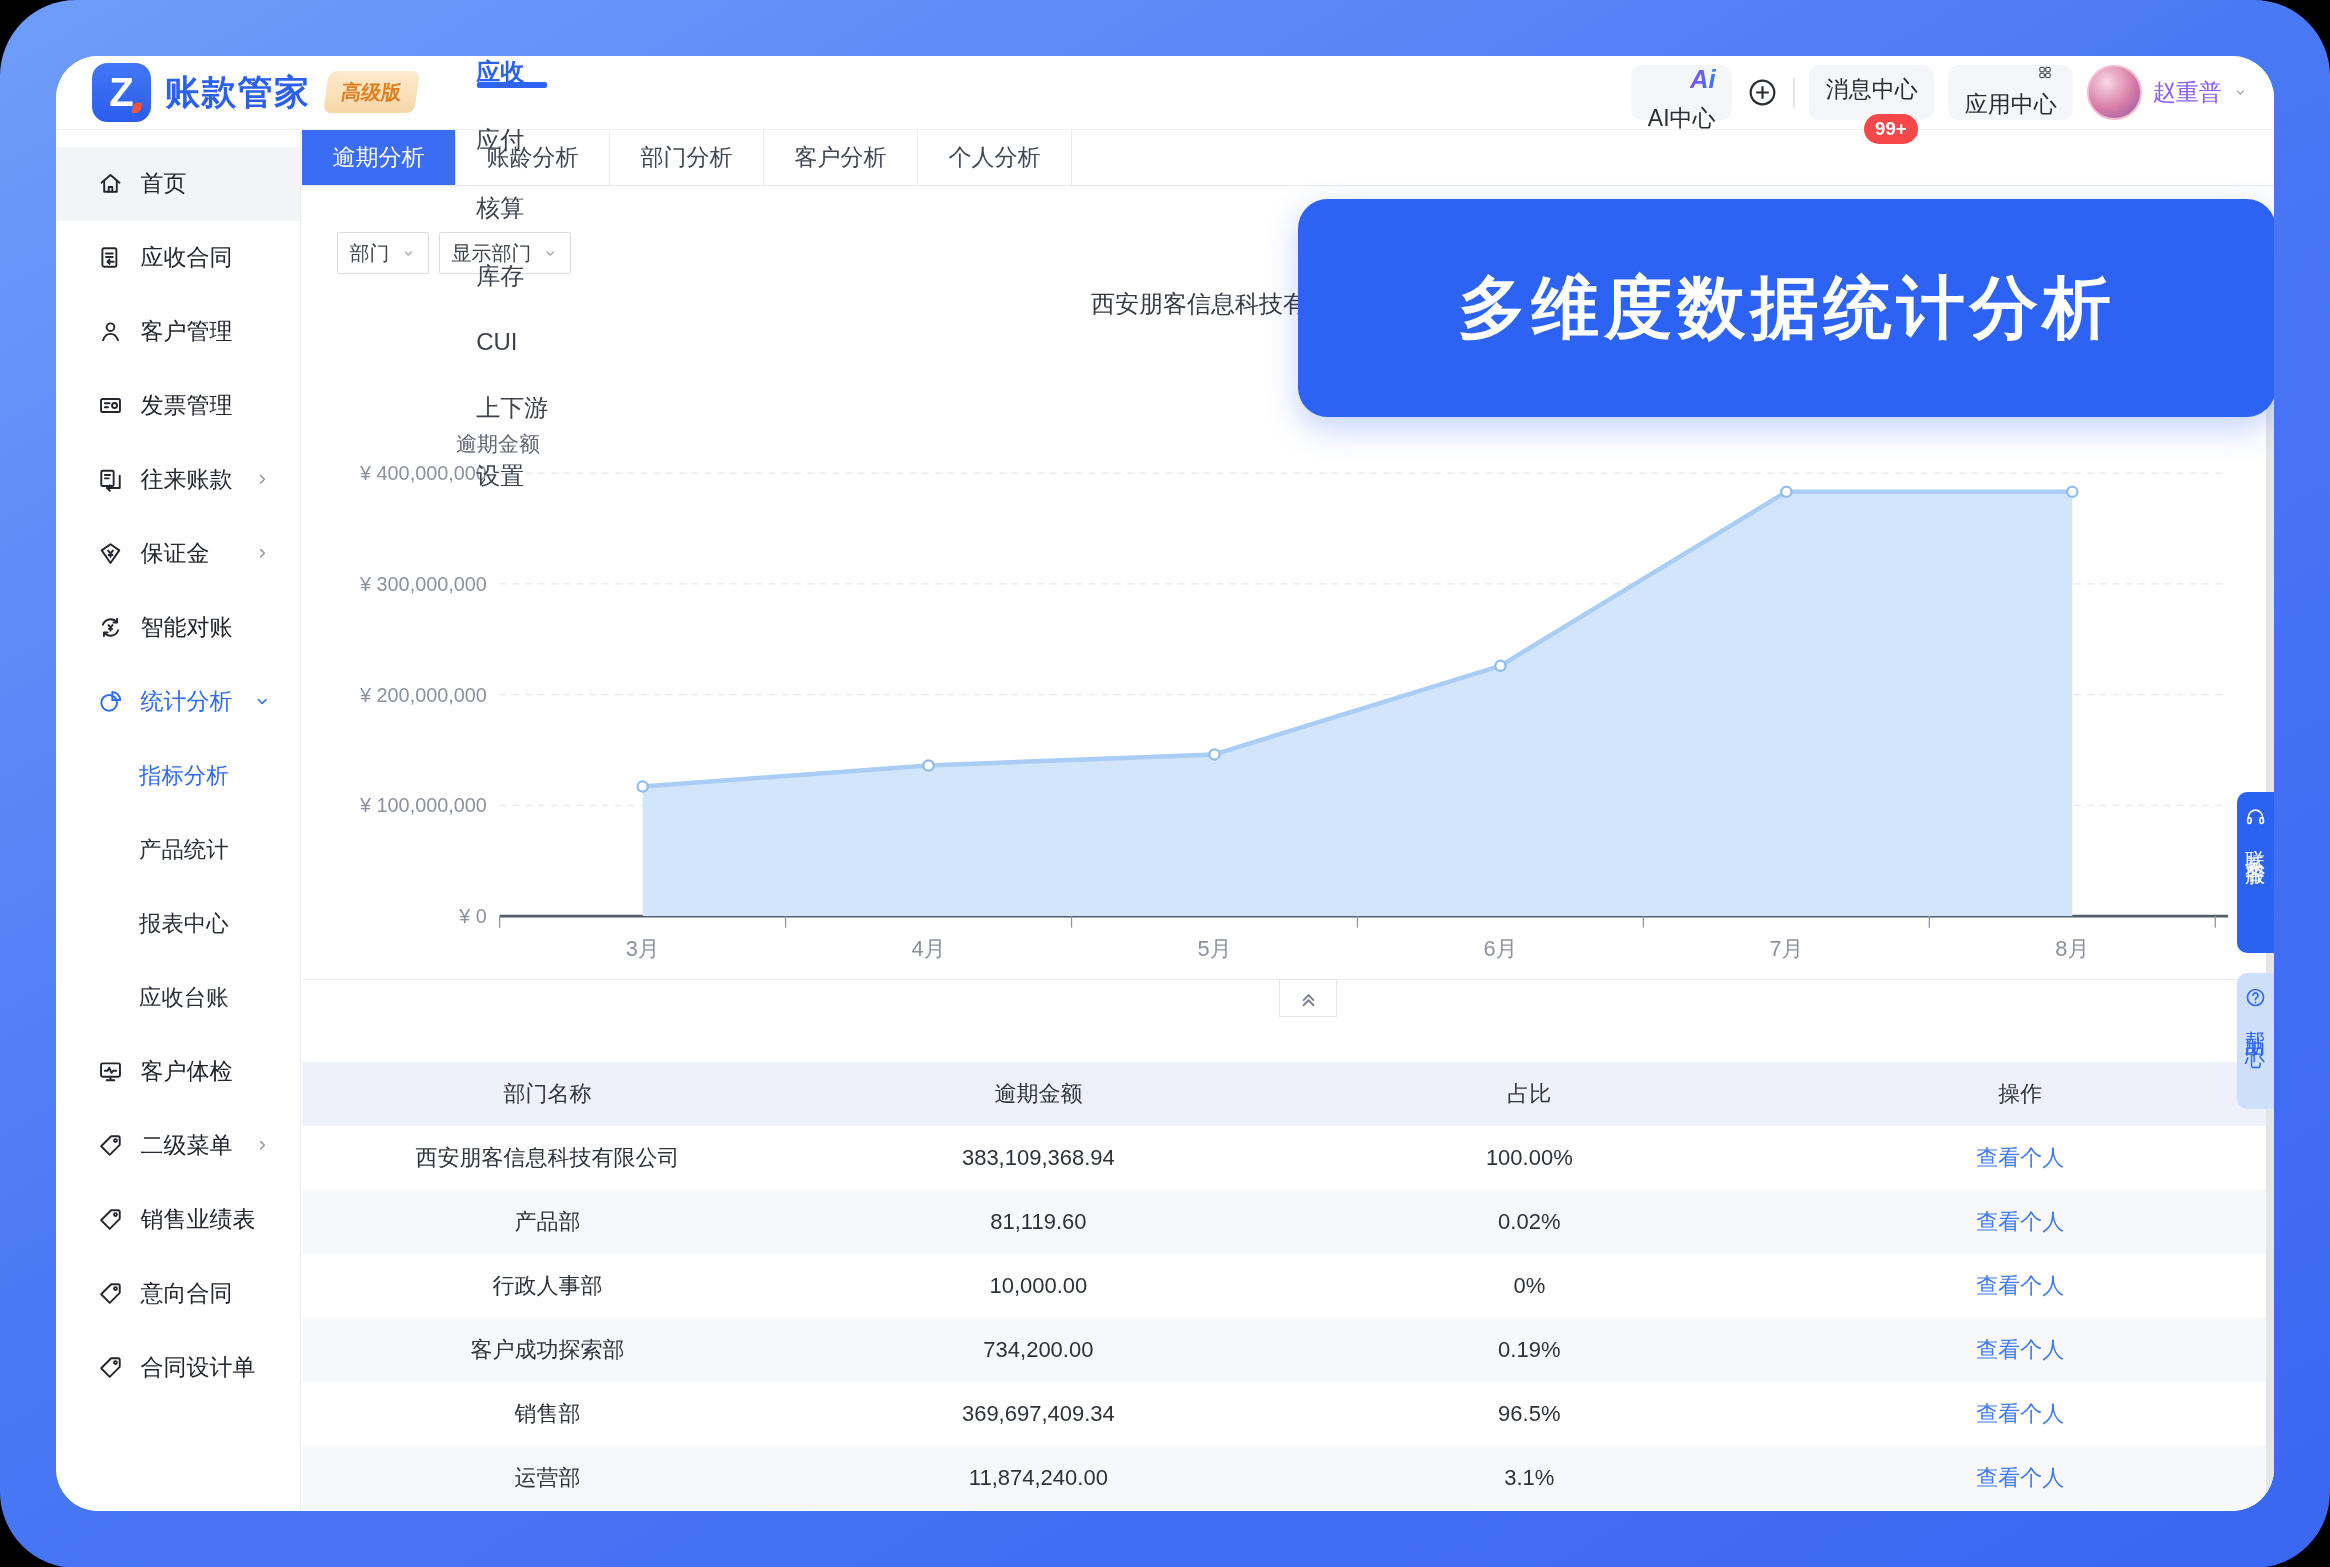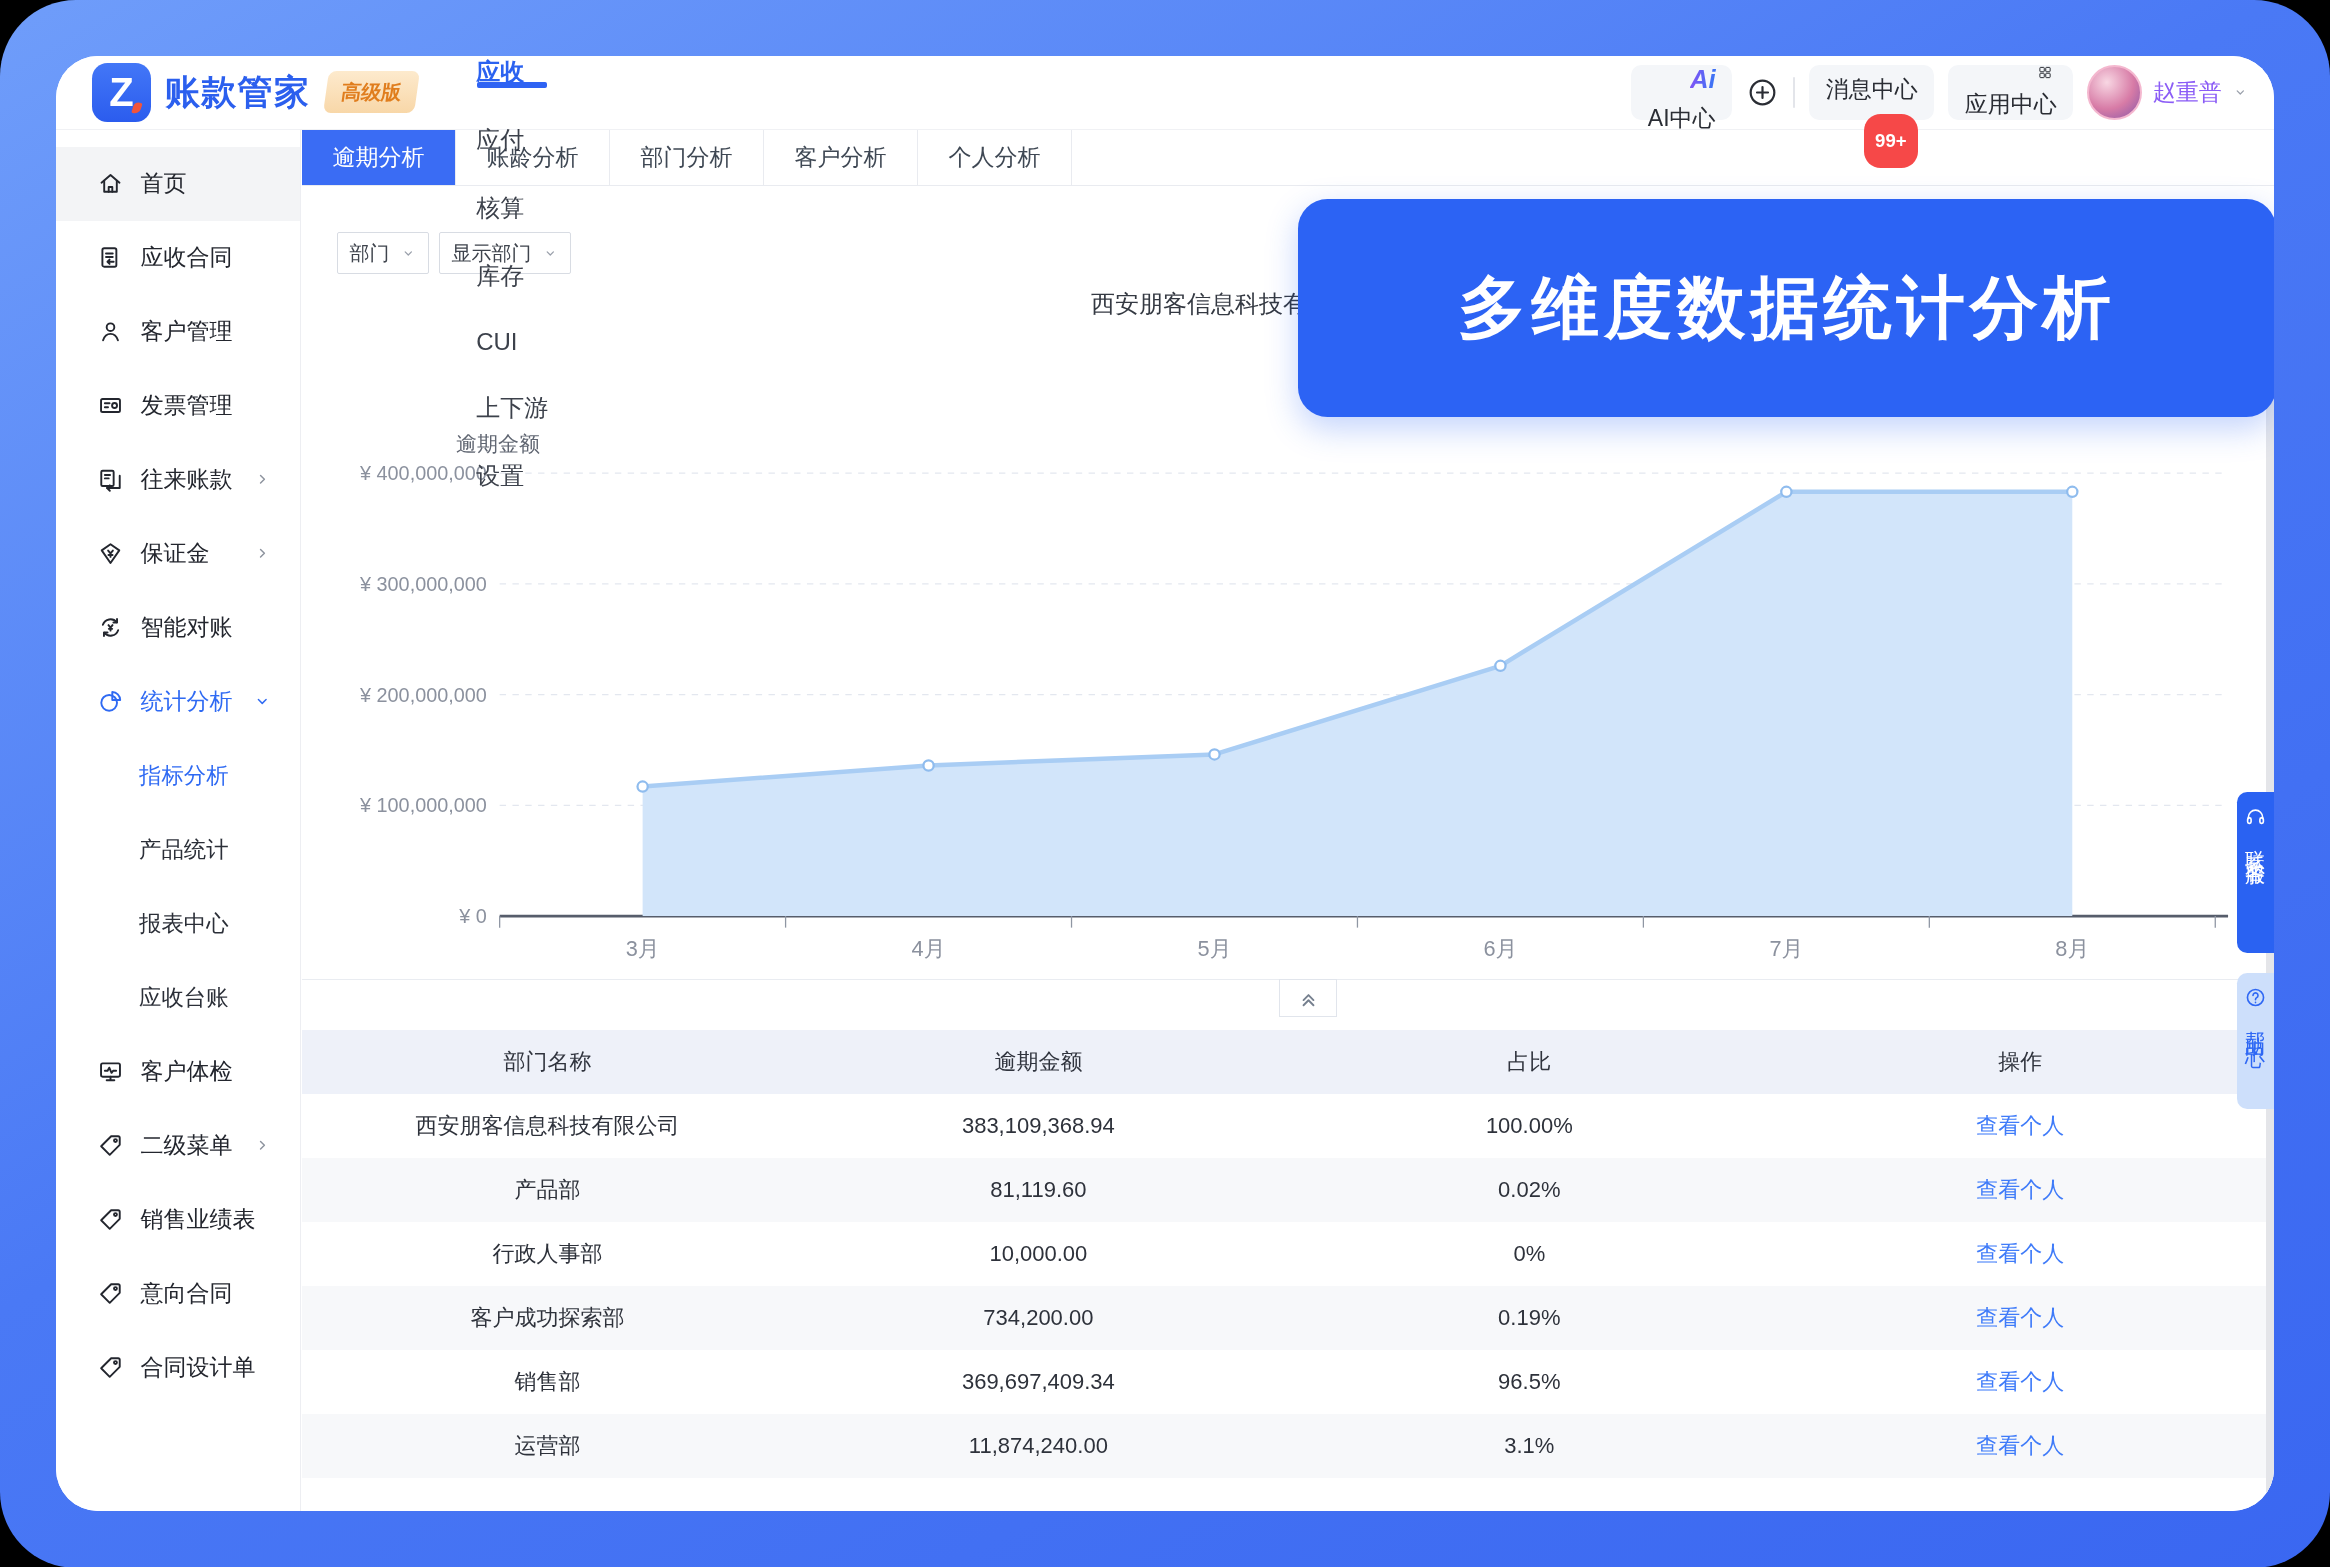--- a/index.html
+++ b/index.html
@@ -21,21 +21,21 @@
   .nav-item{position:relative;display:flex;align-items:center;font-size:24px;color:#3c414b;cursor:pointer;padding:0 3.8px;}
   .nav-item.active{color:#2b62f0;font-weight:700;}
   .nav-item.active::after{content:'';position:absolute;left:50%;transform:translateX(-50%);bottom:0;width:70px;height:5.8px;background:#2f63f3;border-radius:1.9px;}
   .hdr-right{margin-left:auto;display:flex;align-items:center;gap:14px;}
   .pill{display:flex;align-items:flex-end;gap:9px;background:#f4f6f9;border-radius:10.2px;height:55px;padding:0 16.6px;
         font-size:23px;color:#2a2d34;cursor:pointer;flex-direction:column;}
   .ai-glyph{font-weight:800;font-style:italic;font-size:25.6px;background:linear-gradient(100deg,#8a4ef5,#2f7bf5);
             -webkit-background-clip:text;background-clip:text;color:transparent;}
   .round-btn{display:flex;align-items:center;justify-content:center;cursor:pointer;color:#2a2d34;}
   .vdiv{width:1.9px;height:31px;background:#e3e5ea;border-radius:1.3px;}
-  .msg-badge{background:#f64848;color:#fff;font-size:18.6px;font-weight:600;height:33px;padding:16px 11px;border-radius:16.6px;
+  .msg-badge{background:#f64848;color:#fff;font-size:18.6px;font-weight:600;height:33px;padding:4px 11px;border-radius:16.6px;
              display:flex;align-items:center;}
   .user{display:flex;align-items:center;gap:10.2px;cursor:pointer;}
   .avatar{width:55px;height:55px;border-radius:50%;border:2.6px solid #f4b8cf;box-sizing:border-box;
           background:radial-gradient(circle at 35% 30%,#f8d7e3,#d77ba6 55%,#8f5aa8 95%);}
   .user-name{font-size:23px;color:#8b5cf6;font-family:Liberation Serif, serif;}
   .user .chev{color:#9aa0ab;}
 
   
   .sidebar{position:absolute;left:0;top:74px;bottom:0;width:245px;border-right:1.3px solid #edeef2;background:#fff;
            padding-top:16.6px;box-sizing:border-box;z-index:5;}
@@ -66,21 +66,21 @@
 
   .chart-title{position:absolute;left:789px;top:158px;font-size:24px;color:#343942;white-space:nowrap;}
   .axis-title{position:absolute;left:154px;top:300px;font-size:21px;color:#606672;}
   #chart{position:absolute;left:0;top:0;width:1972px;height:845px;}
 
   .divider{position:absolute;left:0;right:8.3px;top:849px;border-top:1.3px solid #e9ecf1;}
   .collapse-chart{position:absolute;left:977px;top:849px;width:58px;height:38px;background:#fff;border:1.3px solid #e1e5ec;
                   box-sizing:border-box;display:flex;align-items:center;justify-content:center;color:#76808f;cursor:pointer;}
   .collapse-chart svg{width:27px;height:27px;}
 
-  .table{position:absolute;left:0;right:8.3px;top:900px;}
+  .table{position:absolute;left:0;right:8.3px;top:932px;}
   .trow{display:flex;height:64px;align-items:center;}
   .trow.thead{background:#eef1f9;}
   .trow.alt{background:#f7f8fa;}
   .tcell{flex:1;text-align:center;font-size:22px;color:#2e323b;}
   .thead .tcell{color:#30343e;}
   .tlink{color:#3f7bf9;cursor:pointer;}
 
   .scroll-strip{position:absolute;right:0;top:132px;bottom:0;width:8.3px;background:#e4e5e9;border-radius:5.1px 5.1px 0 0;z-index:4;}
 
   

